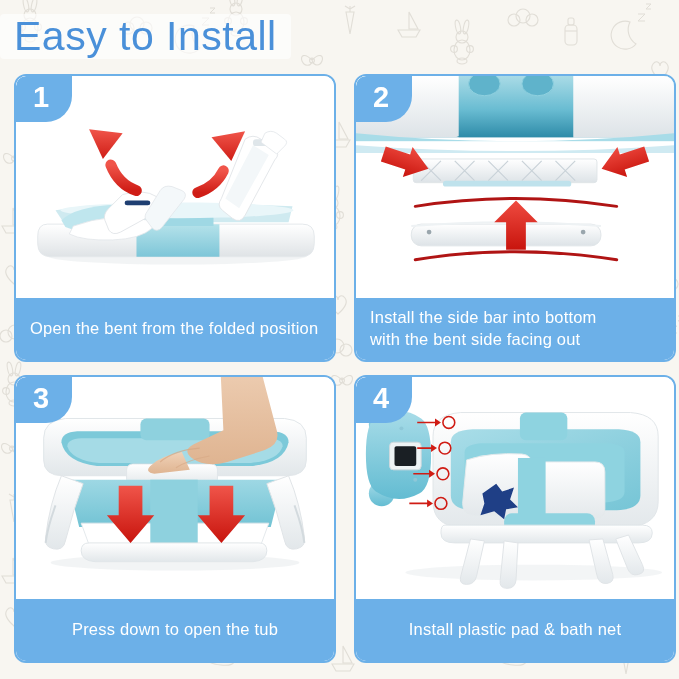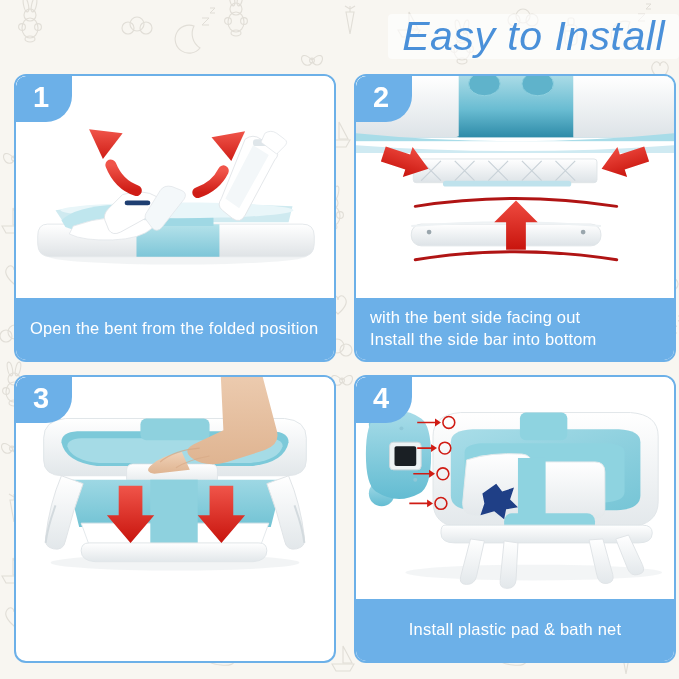--- a/index.html
+++ b/index.html
@@ -6,21 +6,21 @@
   body{
     width:679px;height:679px;overflow:hidden;
     font-family:"Liberation Sans","DejaVu Sans",sans-serif;
     background:#f8f6f1;
     position:relative;
   }
   
   #doodle-layer{position:absolute;inset:0;z-index:0;opacity:.55;}
   
   .title-wrap{position:absolute;left:0;top:0;width:679px;height:72px;z-index:3;
-    display:flex;align-items:center;justify-content:flex-end;font-style:italic;}
+    display:flex;align-items:center;justify-content:flex-start;}
   .title{
     font-size:41px;letter-spacing:.5px;color:#4a90d9;font-weight:400;
     line-height:1;white-space:nowrap;
     padding:2px 14px;border-radius:4px;
     background:rgba(255,255,255,.62);
   }
   
   .grid{position:absolute;left:14px;top:74px;width:651px;height:592px;z-index:2;
     display:grid;grid-template-columns:330px 330px;grid-template-rows:291px 291px;
     column-gap:-9px;gap:10px 1px;}
@@ -250,22 +250,22 @@
         <path d="M56 152q96-8 192 0" stroke="#eef2f4" stroke-width="2" fill="none"></path>
         <g>
           <path d="M152 176v-28h-12l22-22 22 22h-12v28z" fill="url(#redB)"></path>
         </g>
         <path d="M60 186q100-16 204 0" stroke="#b01414" stroke-width="3" fill="none" stroke-linecap="round"></path>
       </svg>
     </div>
     <div class="badge">2</div>
     <div class="caption left">
       <div>
+        <span>Install the side bar into  bottom</span>
         <span>with the bent side facing out</span>
-        <span>Install the side bar into  bottom</span>
       </div>
     </div>
   </div>
 
   <div class="card c3">
     <div class="stage">
       <svg class="art" viewBox="0 0 322 226">
         <defs>
           <linearGradient id="t3" x1="0" y1="0" x2="0" y2="1">
             <stop offset="0" stop-color="#9ed8e4"></stop>
@@ -310,20 +310,23 @@
         </g>
         <g>
           <path d="M104 110h24v30h12l-24 28-24-28h12z" fill="url(#redC)"></path>
         </g>
         <g>
           <path d="M196 110h24v30h12l-24 28-24-28h12z" fill="url(#redC)"></path>
         </g>
       </svg>
     </div>
     <div class="badge">3</div>
+    <div class="caption center">
+      <span>Press down to open the tub</span>
+    </div>
   </div>
 
   <div class="card c4">
     <div class="stage">
       <svg class="art" viewBox="0 0 322 226">
         <defs>
           <linearGradient id="t4" x1="0" y1="0" x2="1" y2="1">
             <stop offset="0" stop-color="#a9dde8"></stop>
               <stop offset="1" stop-color="#76c5d6"></stop>
           </linearGradient>

